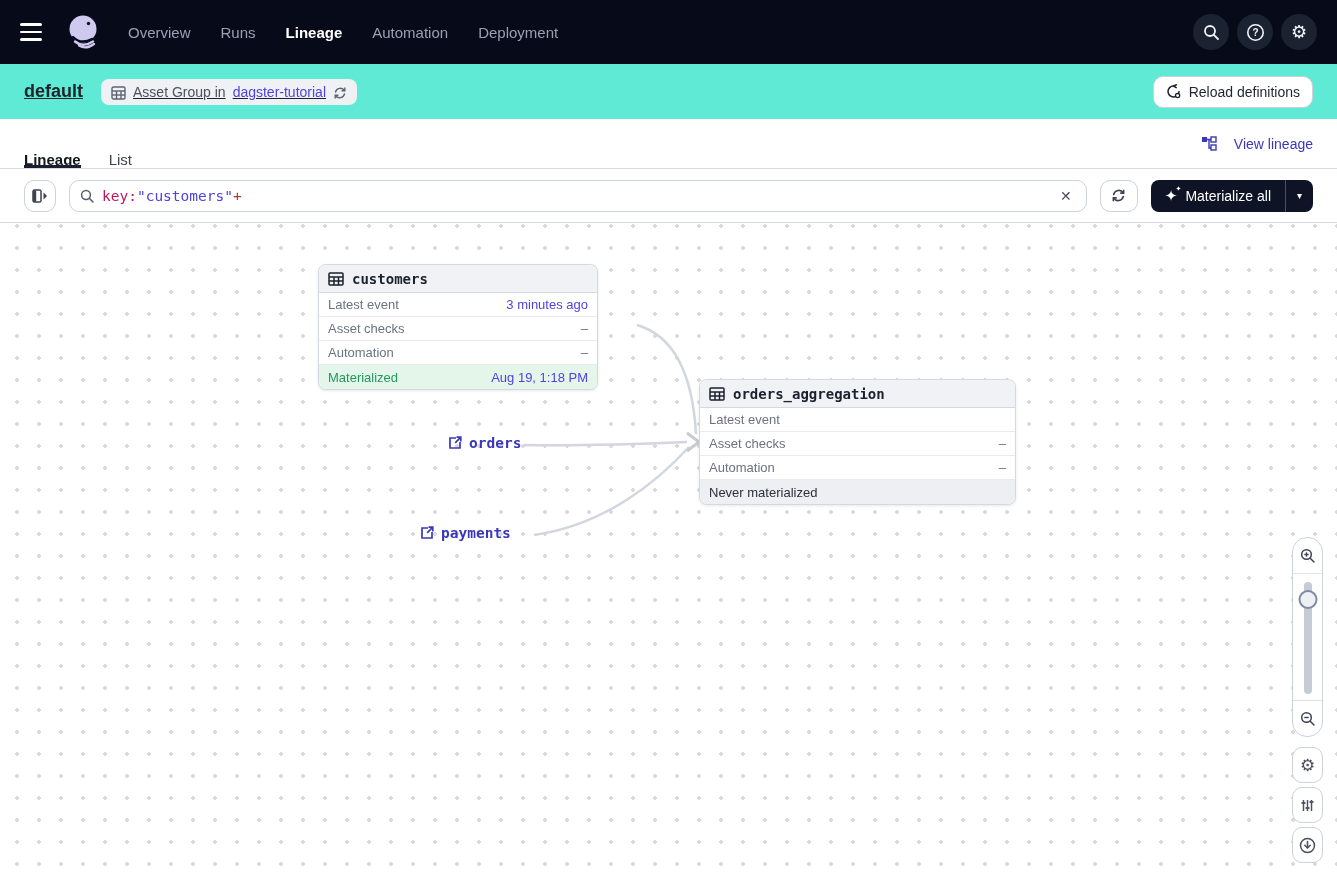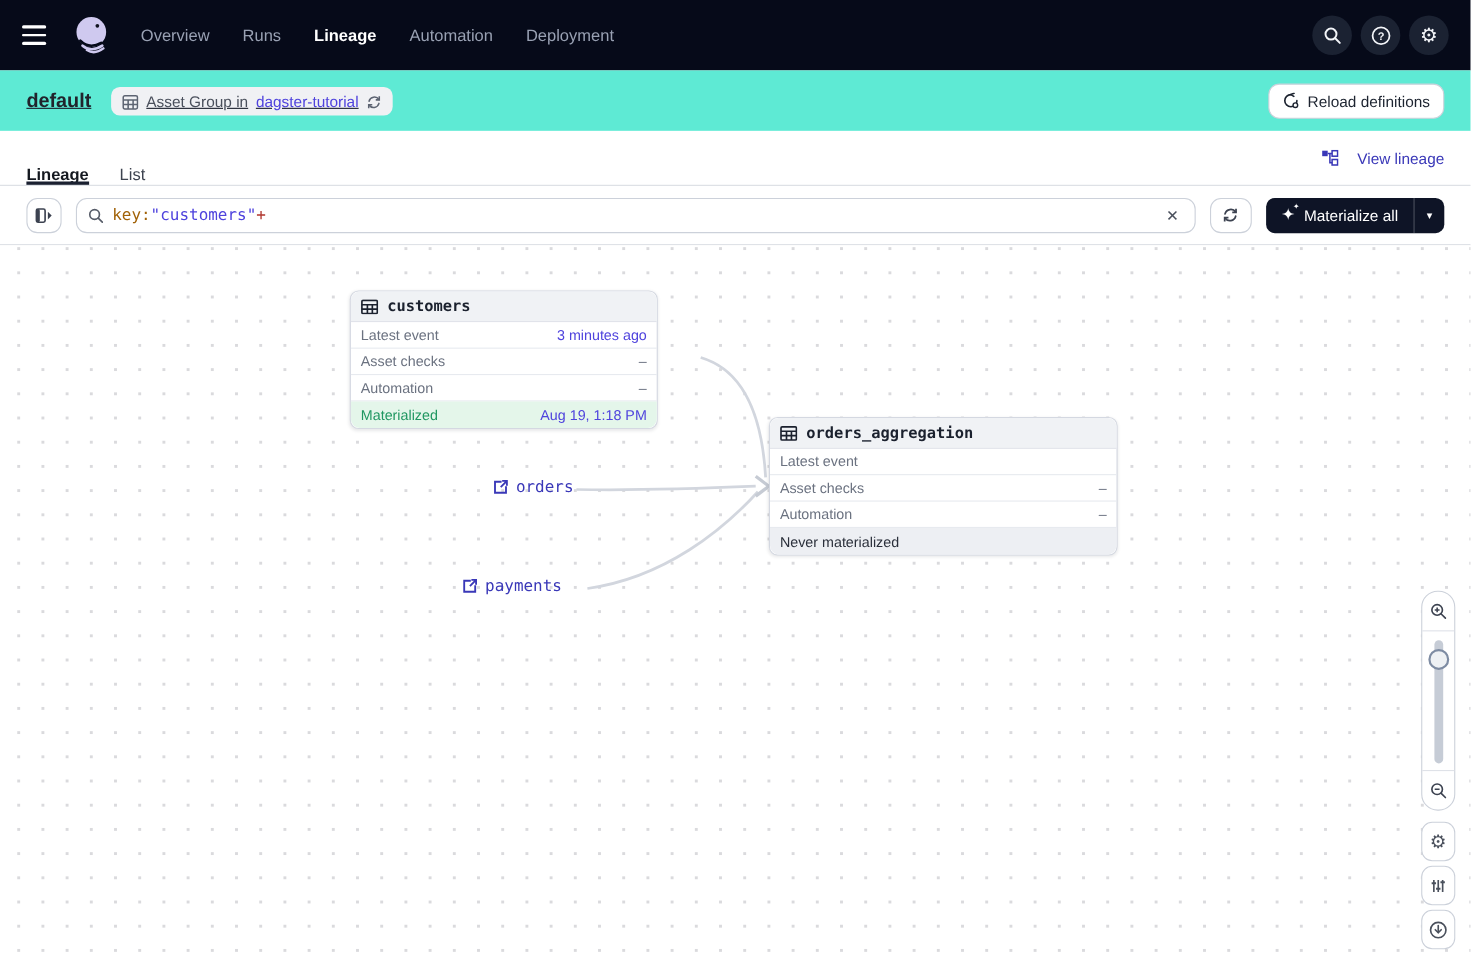--- a/index.html
+++ b/index.html
@@ -31,21 +31,21 @@
   .tab { font-size:15px; color:#3d434f; margin-right:28px; cursor:pointer; height:100%; display:flex; align-items:flex-end; position:relative; }
   .tab.active { color:#14181f; font-weight:700; }
   .tab.active::after { content:""; position:absolute; left:0; right:0; bottom:0; height:3px; background:#1a2030; }
   .view-lineage { margin-left:auto; color:#3a38b8; font-size:14px; display:flex; align-items:flex-start; gap:17px; cursor:pointer; }
 
   
   .toolbar { height:54px; display:flex; align-items:center; gap:13px; padding:0 24px 0 24px; border-bottom:1px solid #d8dbe2; background:#fff; }
   .icon-btn32 { width:32px; height:32px; border:1px solid #ccd1da; border-radius:10px; background:#fff; display:flex; align-items:center; justify-content:center; cursor:pointer; color:#3c4250; }
   .search-box { flex:1; height:32px; border:1px solid #ccd1da; border-radius:10px; display:flex; align-items:center; padding:0 10px; gap:8px; background:#fff; cursor:text; }
   .search-box .query { font-size:14.5px; letter-spacing:0; flex:1; white-space:pre; }
-  .tok-key { color:#a16207; }
+  .tok-key { color:#be185d; }
   .tok-val { color:#4F43DD; }
   .tok-plus { color:#b0372f; }
   .clear-x { color:#4a505c; font-size:14px; cursor:pointer; padding:2px 4px; }
   .refresh-btn { width:38px; }
   .split-btn { display:flex; height:32px; border-radius:8px; overflow:hidden; background:#0e1426; color:#fff; }
   .split-main { display:flex; align-items:center; gap:8px; padding:0 14px; font-size:14px; cursor:pointer; }
   .split-caret { display:flex; align-items:center; justify-content:center; width:28px; border-left:1px solid rgba(255,255,255,.25); cursor:pointer; font-size:10px; }
   .sparkle { position:relative; font-size:15px; line-height:1; }
   .sparkle::after { content:"✦"; position:absolute; font-size:7px; right:-4px; top:-3px; }
 
@@ -63,21 +63,21 @@
   .row-label { color:#6b7280; }
   .row-value { color:#6b7280; }
   .row-value.link { color:#4F43DD; }
   .row-green { background:#e4f6ea; }
   .row-green .row-label { color:#209761; }
   .row-muted { background:#edeff3; }
   .row-muted .row-label { color:#2a2f3a; }
   .node-customers { left:318px; top:41px; }
   .node-orders-agg { left:699px; top:156px; width:317px; }
 
-  .ext-asset { position:absolute; display:flex; align-items:center; gap:7px; color:#3a38b8; font-size:14.5px; font-weight:400; cursor:pointer; }
+  .ext-asset { position:absolute; display:flex; align-items:center; gap:7px; color:#3a38b8; font-size:14.5px; font-weight:700; cursor:pointer; }
   .ext-orders { left:448px; top:212px; }
   .ext-payments { left:420px; top:302px; }
 
   
   .zoom-pill { position:absolute; left:1292px; top:314px; width:31px; height:200px; background:#fff; border:1px solid #ccd1da; border-radius:15px; display:flex; flex-direction:column; }
   .zoom-btn { height:36px; display:flex; align-items:center; justify-content:center; cursor:pointer; color:#3c4250; }
   .zoom-btn.top { border-bottom:1px solid #dfe2e8; }
   .zoom-btn.bottom { border-top:1px solid #dfe2e8; }
   .slider-area { flex:1; position:relative; }
   .slider-track { position:absolute; left:50%; transform:translateX(-50%); top:8px; height:112px; width:8px; background:#c6ccd6; border-radius:4px; cursor:pointer; }

